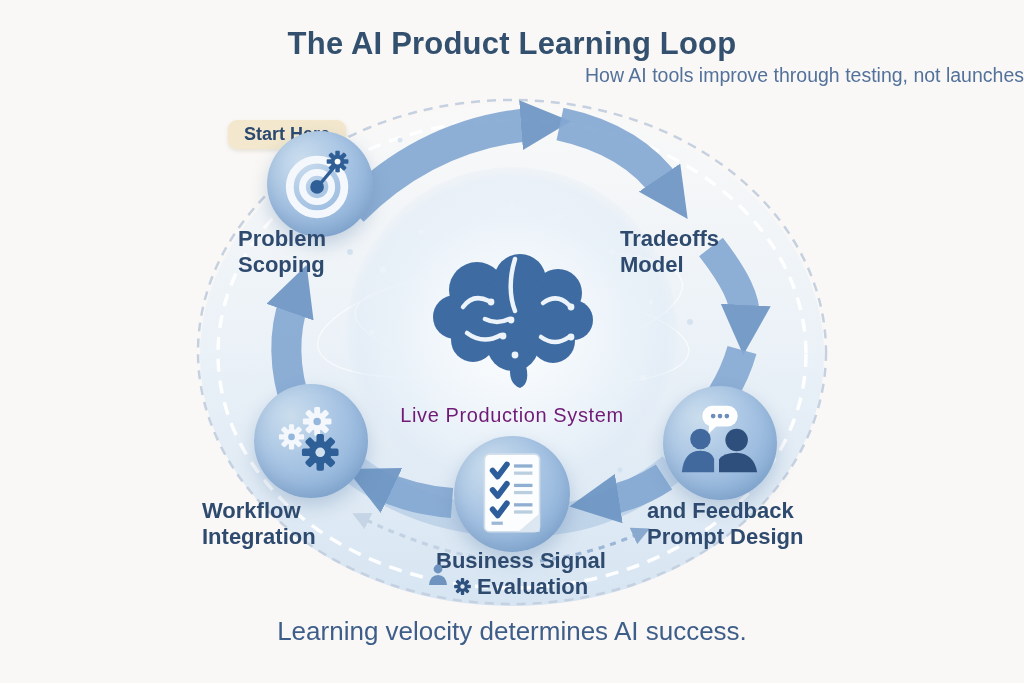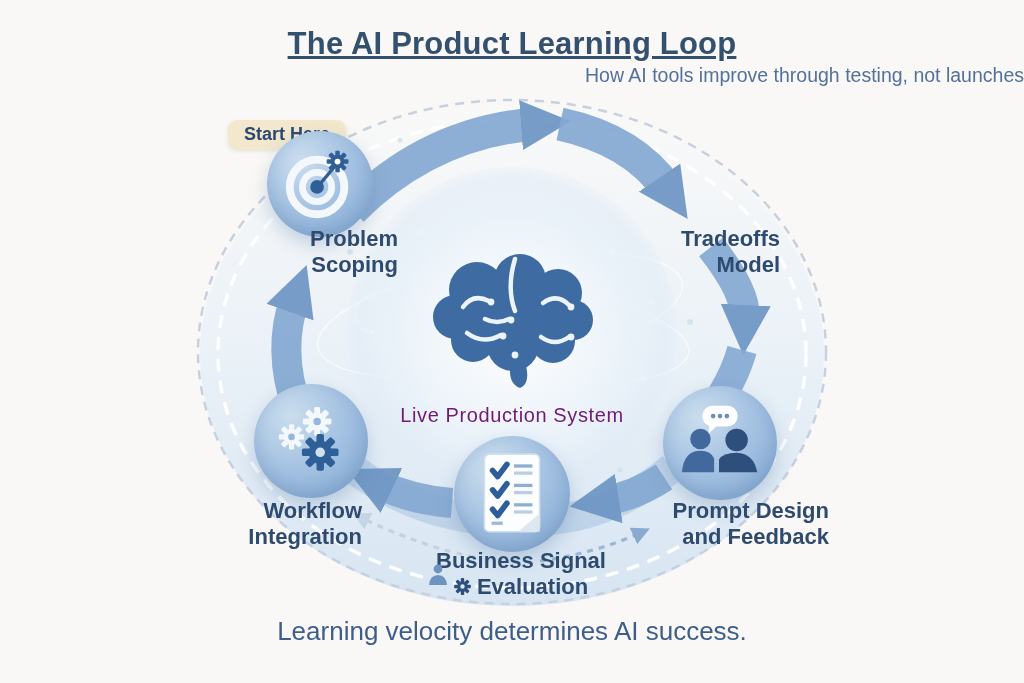--- a/index.html
+++ b/index.html
@@ -1,38 +1,38 @@
 <!DOCTYPE html>
 <html><head>
 <meta charset="utf-8">
 <style>
   html,body{margin:0;padding:0;background:#faf8f6;font-family:"Liberation Sans",sans-serif;}
   #canvas{position:relative;width:1024px;height:683px;margin:0 auto;background:#faf8f6;overflow:hidden;}
   .abs{position:absolute;}
 
   
-  .title{left:0;top:26px;width:1024px;text-align:center;font-size:31px;font-weight:700;color:#33506f;letter-spacing:.2px;text-decoration:underline;}
+  .title{left:0;top:26px;width:1024px;text-align:center;font-size:31px;font-weight:700;color:#33506f;letter-spacing:.2px;}
   .subtitle{left:0;top:64px;width:1024px;text-align:right;font-size:19.5px;font-weight:400;color:#52719b;}
   .footer{left:0;top:616px;width:1024px;text-align:center;font-size:26px;font-weight:500;color:#3e5e8a;}
 
   
   .bg-ellipse{left:200px;top:104px;width:624px;height:502px;border-radius:50%;
     background:linear-gradient(180deg, rgba(247,250,252,.35) 0%, rgba(231,240,248,.8) 48%, rgba(213,228,242,.95) 100%);}
 
   
   .glow-outer{left:347px;top:167px;width:330px;height:330px;border-radius:50%;
     background:radial-gradient(circle, rgba(255,255,255,.95) 0%, rgba(234,242,249,.95) 50%, rgba(224,235,246,.55) 66%, rgba(224,235,246,0) 74%);}
   .center-label{left:312px;top:404px;width:400px;text-align:center;font-size:20px;color:#701a75;letter-spacing:.6px;}
 
   
   .node-circle{border-radius:50%;
     background:radial-gradient(circle at 32% 28%, #cadded 0%, #a6c3e3 45%, #7ea6d2 100%);
     box-shadow:0 8px 18px rgba(90,125,170,.30), inset 0 -7px 16px rgba(55,90,135,.18);
     display:flex;align-items:center;justify-content:center;}
-  .node-label{font-size:22px;font-weight:600;color:#2e4b6f;text-align:right;line-height:1.18;}
+  .node-label{font-size:22px;font-weight:600;color:#2e4b6f;text-align:left;line-height:1.18;}
 
   
   .badge{left:228px;top:120px;background:#f3e8cd;color:#2c4a70;font-size:18px;font-weight:600;
     padding:4px 16px;border-radius:9px;box-shadow:0 2px 4px rgba(140,120,80,.18);}
 
   
   .band{fill:none;stroke:#85a9d3;stroke-width:30;opacity:.92;}
   .band-top{stroke-width:33;}
   .band-soft{fill:none;stroke:#a7c3e0;stroke-width:30;opacity:.55;}
   .dash-outer{fill:none;stroke:#c5d1e0;stroke-width:2.5;stroke-dasharray:9 7;}
@@ -195,22 +195,22 @@
         <circle cx="25" cy="36" r="10.5"></circle>
         <path d="M 6 70 Q 8 48 25 48 Q 36 48 39 56 L 39 70 Z"></path>
       </g>
       <g fill="#2e4f7c">
         <circle cx="62" cy="37" r="11.5"></circle>
         <path d="M 44 70 L 44 57 Q 48 50 62 50 Q 80 51 83 70 Z"></path>
       </g>
     </svg>
   </div>
   <div class="abs node-label" style="left:647px;top:498px;width:182px">
+    <div>and Feedback</div>
     <div>Prompt Design</div>
-    <div>and Feedback</div>
   </div>
 
   <div class="abs node-circle" style="left:454px;top:436px;width:116px;height:116px">
     <svg width="82" height="92" viewBox="0 0 80 90">
       <rect x="13" y="6" width="54" height="76" rx="5" fill="#fcfdfe" stroke="#d4dfec" stroke-width="1.5"></rect>
       <path d="M 46 82 L 67 82 L 67 64 Z" fill="#dde7f1"></path>
       <g stroke="#2d5d9b" stroke-width="5.5" fill="none" stroke-linecap="round" stroke-linejoin="round">
         <path d="M 21 22 l 5 6 l 9 -12"></path>
         <path d="M 21 41 l 5 6 l 9 -12"></path>
         <path d="M 21 60 l 5 6 l 9 -12"></path>

